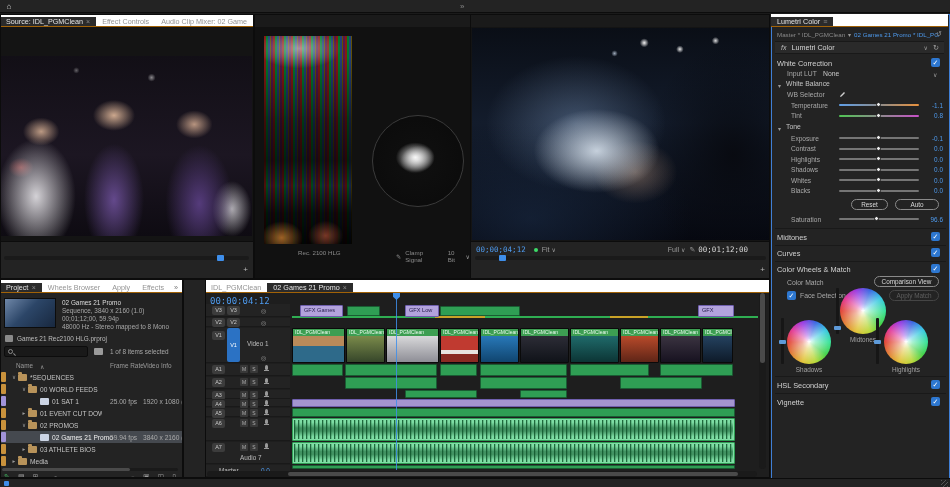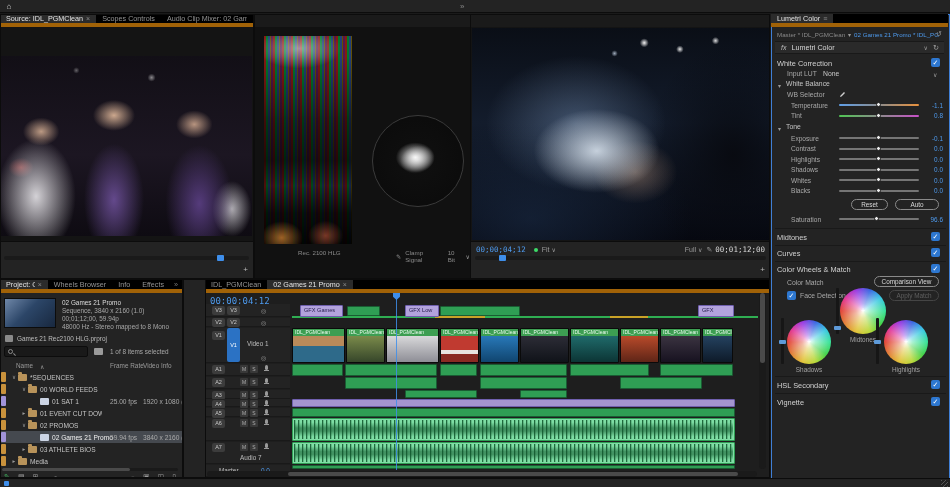--- a/index.html
+++ b/index.html
@@ -8,21 +8,21 @@
 .abs{position:absolute}
 .mono{font-family:"DejaVu Sans Mono",monospace}
 .nw{white-space:nowrap;overflow:hidden}
 
 #menubar{left:0;top:0;width:950px;height:13px;background:#232323;border-bottom:1px solid #0c0c0c;display:flex;align-items:center}
 #menubar .home{width:18px;text-align:center;color:#ccc;font-size:8px}
 #menutabs{display:flex;margin-left:330px;gap:14px;font-size:7.5px;color:#9a9a9a}
 #menutabs .mtab.active{color:#3e8eea}
 #menubar .ovf{margin-left:14px;color:#888}
 
-.tabstrip{position:absolute;height:13px;background:#000000;border-bottom:4px solid #a16207;display:flex;font-size:7.2px;color:#949494;align-items:center}
+.tabstrip{position:absolute;height:13px;background:#ffffff;border-bottom:1px solid #a16207;display:flex;font-size:7.2px;color:#949494;align-items:flex-end}
 .ptab{padding:0 6px;display:flex;align-items:center;gap:3px;white-space:nowrap}
 .ptab.active{background:#2b2b2b;color:#e4e4e4}
 .ptab .x{color:#8a8a8a;font-size:7px}
 .pmenu{margin-left:auto;padding:0 4px;display:flex;align-items:center;color:#777}
 .panelborder{position:absolute;border:1px solid #0c0c0c;pointer-events:none}
 
 .viewer{position:absolute;background:#141414}
 .photo{position:absolute}
 #srcphoto{background:
  radial-gradient(ellipse 30px 22px at 45% 33%,rgba(214,176,148,.95),rgba(214,176,148,0) 70%),
@@ -198,21 +198,21 @@
       </div>
     <span class="ovf">»</span>
   </div>
 
   <div class="tabstrip" style="left:0;top:14px;width:253px">
     <div class="ptab active">
         <span>Source: IDL_PGMClean</span>
         <span class="x">×</span>
       </div>
     <div class="ptab">
-        <span>Scopes Controls</span>
+        <span>Effect Controls</span>
       </div>
     <div class="ptab nw" style="max-width:118px">
         <span class="nw">Audio Clip Mixer: 02 Games 21 Promo</span>
       </div>
   </div>
   <div class="viewer" style="left:0;top:27px;width:253px;height:214px">
     <div class="photo" id="srcphoto" style="left:1px;top:29px;width:251px;height:180px"></div>
   </div>
   <div class="mctrl" style="left:0;top:241px;width:253px;height:38px">
     <div class="scrub" style="top:14px">
@@ -268,21 +268,21 @@
   <div class="viewer" style="left:471px;top:27px;width:299px;height:214px">
     <div class="photo" id="progphoto" style="left:1px;top:1px;width:297px;height:212px"></div>
   </div>
   <div class="mctrl" style="left:471px;top:241px;width:299px;height:38px">
     <div class="tcrow">
       <span class="tc-blue mono" style="margin-left:5px">00;00;04;12</span>
       <span class="gdot"></span>
       <span class="ddl"><span>Fit</span> <span class="caret">∨</span></span>
       <span class="ddl" style="margin-left:auto"><span>Full</span> <span class="caret">∨</span></span>
       <span class="ddl">✎</span>
-      <span class="tc-white mono" style="margin:0 5px 0 3px">00;01;12;00</span>
+      <span class="tc-white mono" style="margin:0 22px 0 3px">00;01;12;00</span>
     </div>
     <div class="scrub" style="top:14px">
         <span class="ph" style="left:24px"></span>
       </div>
     <div class="transport" style="top:21px">
 
     <span class="ticon"></span>
         <span class="ticon"></span>
         <span class="ticon"></span>
         <span class="ticon"></span>
@@ -453,21 +453,21 @@
   <div id="project" style="left:0;top:280px;width:182px;height:198px">
     <div class="tabstrip" style="left:0;top:0;width:182px">
       <div class="ptab active nw" style="max-width:92px">
           <span class="nw">Project: Games 21 Rec2100 HLG</span>
           <span class="x">×</span>
         </div>
       <div class="ptab">
           <span>Wheels Browser</span>
         </div>
       <div class="ptab">
-          <span>Info</span>
+          <span>Apply</span>
         </div>
       <div class="ptab">
           <span>Effects</span>
         </div>
       <div class="pmenu">»</div>
     </div>
     <div class="pv-thumb" style="left:4px;top:18px;width:52px;height:30px"></div>
     <span class="pv-line pv-title" style="left:62px;top:19px">02 Games 21 Promo</span>
     <span class="pv-line" style="left:62px;top:27px">Sequence, 3840 x 2160 (1.0)</span>
     <span class="pv-line" style="left:62px;top:35px">00;01;12;00, 59.94p</span>

